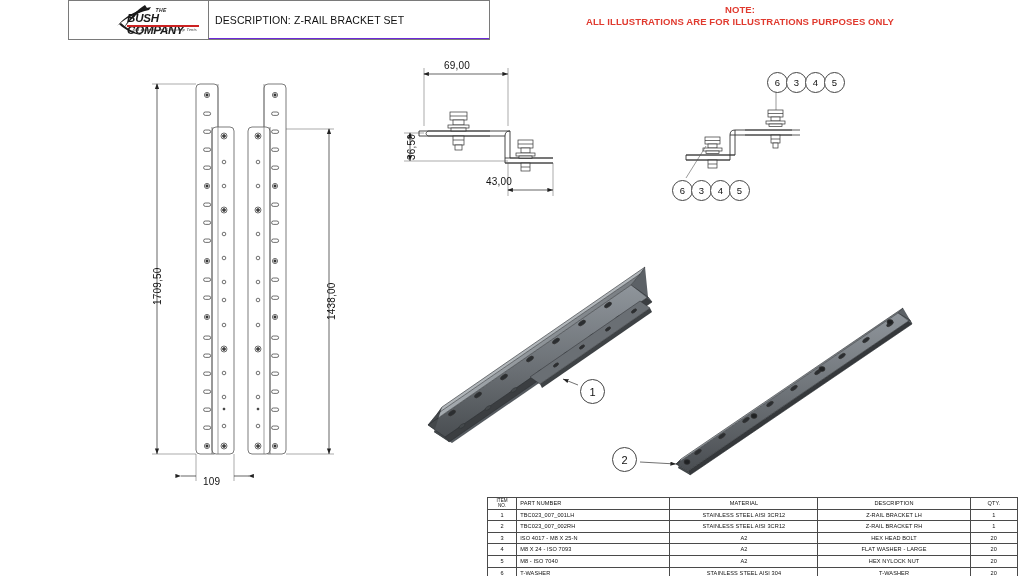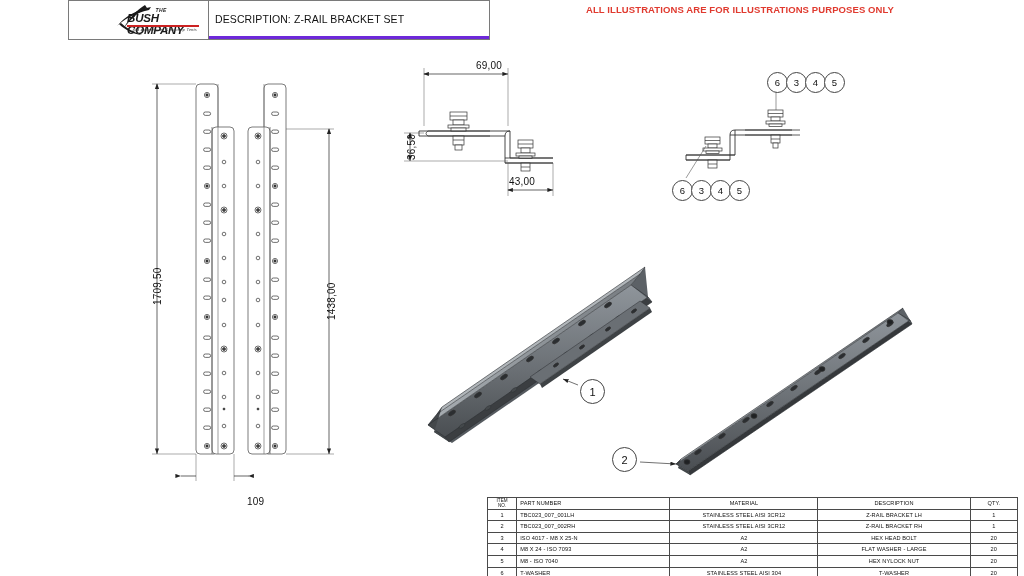--- a/index.html
+++ b/index.html
@@ -106,21 +106,21 @@
   .tb-row {
     flex: 1;
     display: flex;
     align-items: center;
     padding-left: 6px;
     font-size: 10.5px;
     letter-spacing: .1px;
     color: #111;
   }
   .tb-row.first {
-    border-bottom: 3px solid #6d28d9;
+    border-bottom: 1px solid #6d28d9;
     text-align: right;
   }
 
   
   .note {
     position: absolute;
     left: 525px;
     top: 4px;
     width: 430px;
     text-align: center;
@@ -228,20 +228,21 @@
         <div class="logo-rule"></div>
         <div class="logo-tag">4x4 Accessories &amp; Rooftop Tents</div>
       </div>
     </div>
     <div class="tb-rows">
       <div class="tb-row first">DESCRIPTION: Z-RAIL BRACKET SET</div>
     </div>
   </div>
 
   <div class="note">
+    <div>NOTE:</div>
     <div>ALL ILLUSTRATIONS ARE FOR ILLUSTRATIONS PURPOSES ONLY</div>
   </div>
 
   <svg class="vec" viewBox="0 0 1024 576">
     <defs>
       <linearGradient id="railFace" x1="0" y1="0" x2="0" y2="1">
         <stop offset="0%" stop-color="#8f959b"></stop>
         <stop offset="55%" stop-color="#6b7075"></stop>
         <stop offset="100%" stop-color="#4a4e52"></stop>
       </linearGradient>
@@ -552,24 +553,24 @@
         <ellipse cx="822" cy="369" rx="3" ry="2.4"></ellipse>
         <ellipse cx="890" cy="322" rx="3" ry="2.4"></ellipse>
       </g>
 
       <line x1="640" y1="462" x2="676" y2="464" stroke="#333" stroke-width="0.7" marker-end="url(#arrIn)"></line>
     </g>
   </svg>
 
   <div class="dim rot" style="left:152px; top:305px;">1709,50</div>
   <div class="dim rot" style="left:326px; top:320px;">1438,00</div>
-  <div class="dim" style="left:203px; top:496px;margin-left:44px;">109</div>
-  <div class="dim" style="left:444px; top:60px;margin-left:32px;">69,00</div>
+  <div class="dim" style="left:203px; top:476px;">109</div>
+  <div class="dim" style="left:444px; top:60px;">69,00</div>
   <div class="dim rot" style="left:406px; top:160px;">36,50</div>
-  <div class="dim" style="left:509px; top:176px;">43,00</div>
+  <div class="dim" style="left:486px; top:176px;">43,00</div>
 
   <div class="balloon big" style="left:580px; top:379px;">1</div>
   <div class="balloon big" style="left:612px; top:447px;">2</div>
 
   <div class="balloon" style="left:767px; top:72px;">6</div>
   <div class="balloon" style="left:786px; top:72px;">3</div>
   <div class="balloon" style="left:805px; top:72px;">4</div>
   <div class="balloon" style="left:824px; top:72px;">5</div>
 
   <div class="balloon" style="left:672px; top:180px;">6</div>

